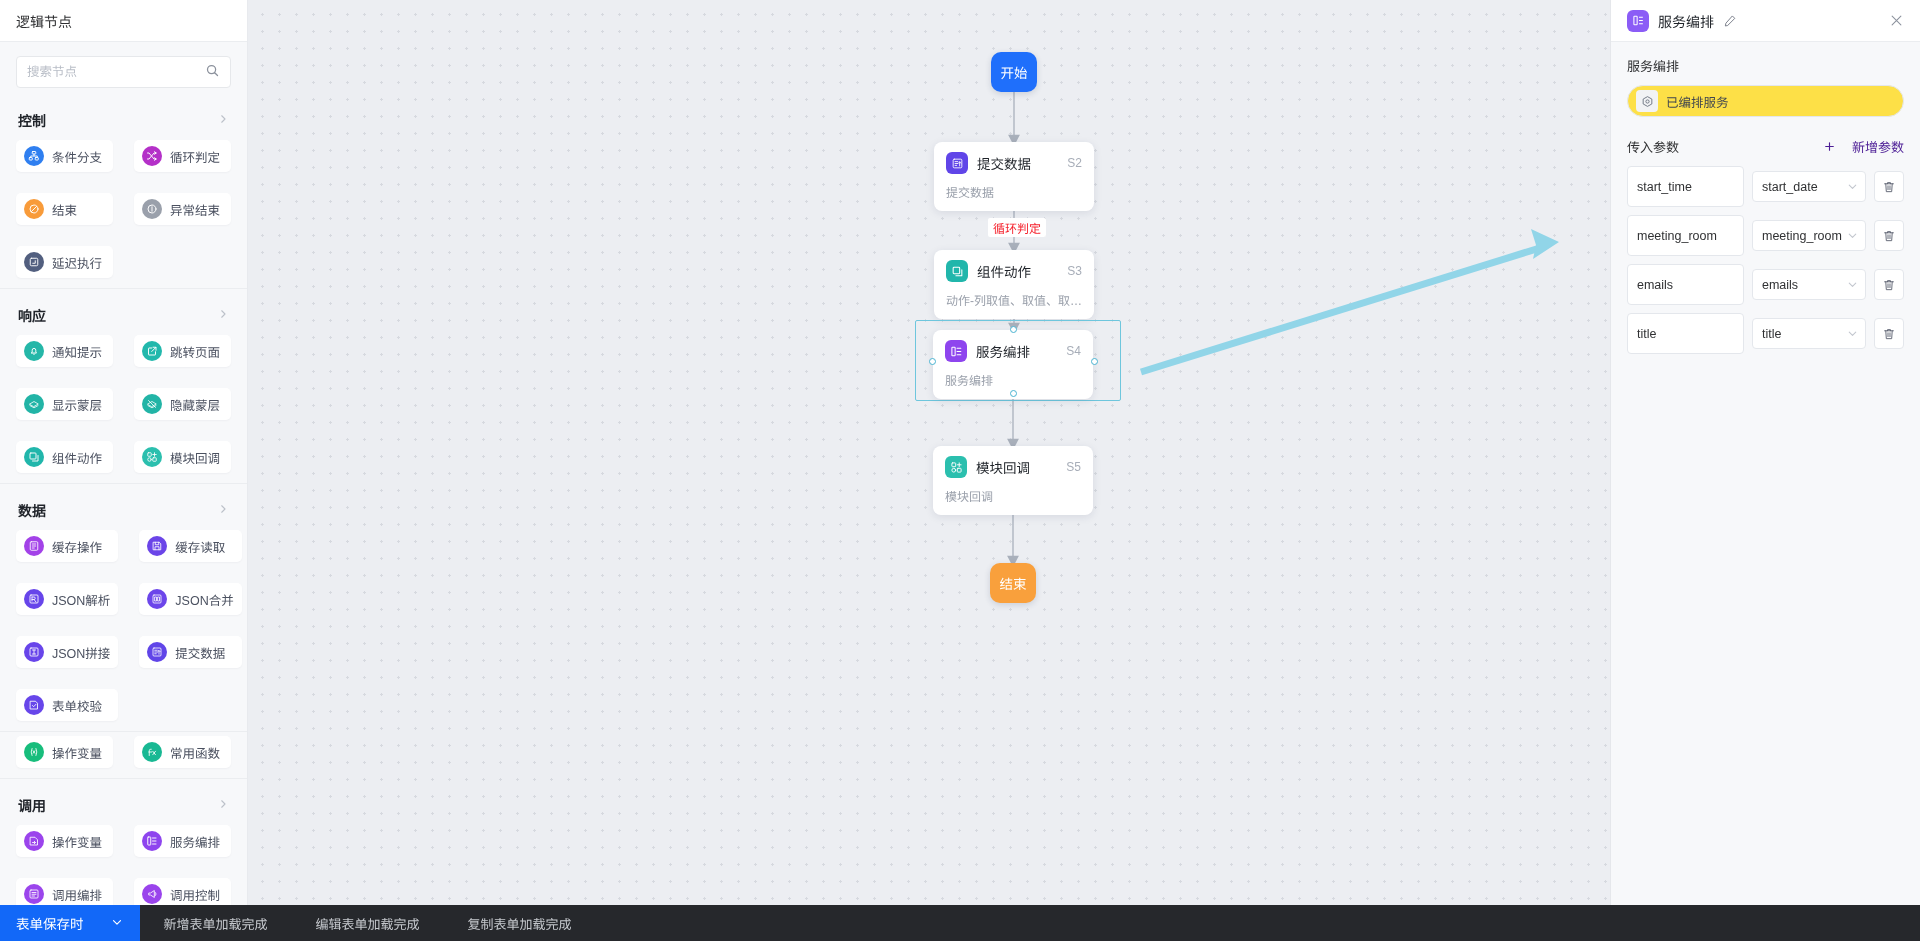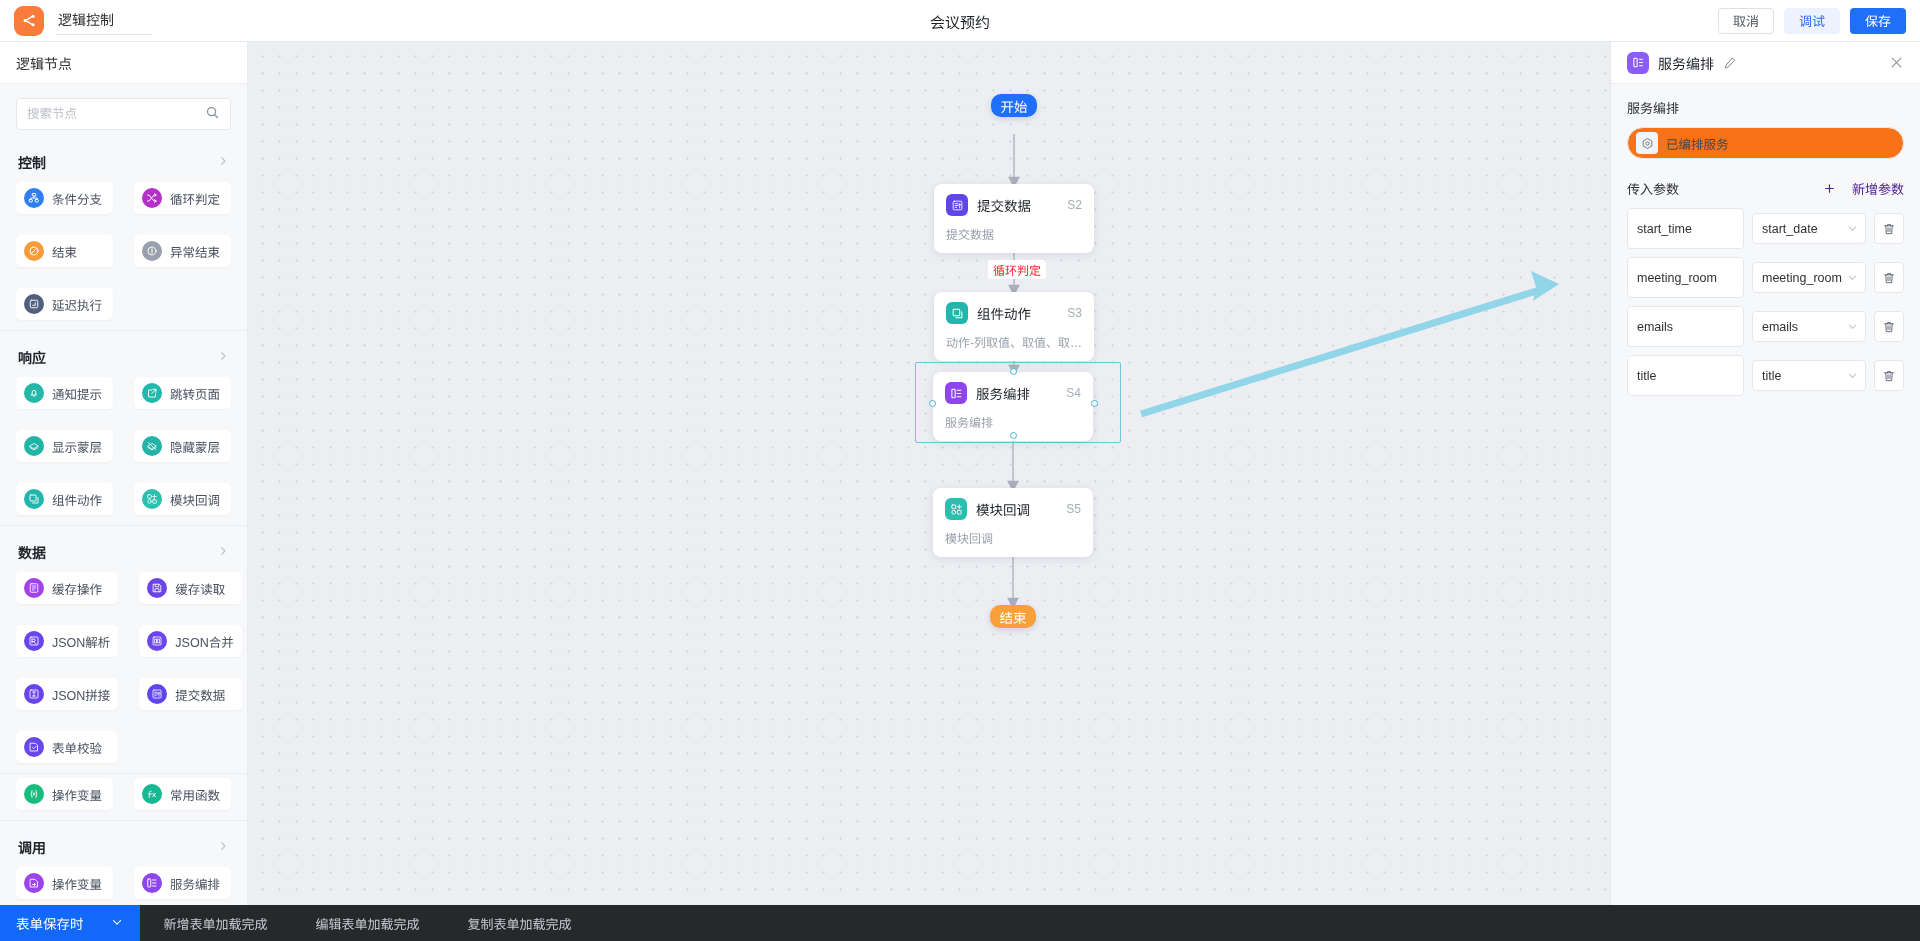--- a/index.html
+++ b/index.html
@@ -86,21 +86,21 @@
   .canvas {
     position:absolute; inset:0;
     background-color:#eceef2;
     background-image:radial-gradient(#d6d9df 1.1px, transparent 1.2px);
     background-size:17px 17px; background-position:6px 6px;
   }
   .flow { position:absolute; inset:0; }
   .flow svg.links { position:absolute; inset:0; width:100%; height:100%; overflow:visible; }
 
   .term {
-    position:absolute; width:46px; height:23px; border-radius:10px; color:#fff;
+    position:absolute; width:46px; height:40px; border-radius:10px; color:#fff;
     display:flex; align-items:center; justify-content:center; font-size:13.5px;
     box-shadow:0 2px 6px rgba(30,50,90,.16);
   }
   .term.start { background:#1f6ffb; }
   .term.end { background:#f9a03c; }
 
   .node {
     position:absolute; width:160px; background:#fff; border-radius:8px;
     box-shadow:0 2px 9px rgba(25,40,80,.10); padding:10px 12px 11px; cursor:pointer;
   }
@@ -138,21 +138,21 @@
   }
   .rp-ic { width:22px; height:22px; border-radius:6px; background:#8b5cf6; color:#fff;
            display:flex; align-items:center; justify-content:center; flex:0 0 22px; }
   .rp-ic svg { width:13px; height:13px; }
   .rp-title { font-size:14px; color:#1f2329; }
   .rp-edit { color:#7b818c; cursor:pointer; display:flex; align-items:center; }
   .rp-close { margin-left:auto; color:#8d939e; cursor:pointer; display:flex; align-items:center; font-size:16px; }
   .rpanel-body { flex:1; overflow:hidden; padding:14px 16px; }
   .rp-label { font-size:13px; color:#303133; margin-bottom:10px; }
   .rp-field {
-    height:32px; background:#f97316; border:1px solid #e4e7ec; border-radius:16px;
+    height:32px; background:#fde047; border:1px solid #e4e7ec; border-radius:16px;
     display:flex; align-items:center; gap:8px; padding:0 8px; cursor:pointer;
   }
   .rp-field-ic {
     width:22px; height:22px; border-radius:4px; background:#f2f3f5; color:#6b7280;
     display:flex; align-items:center; justify-content:center; flex:0 0 22px;
   }
   .rp-field-ic svg { width:13px; height:13px; }
   .rp-field-text { font-size:12.5px; color:#41464f; }
 
   .rp-sec-head {
@@ -189,40 +189,20 @@
   }
   .bb-tab {
     display:flex; align-items:center; padding:0 24px; color:#c6c9ce; font-size:13px; cursor:pointer;
   }
 </style>
 </head>
 <body>
 
 <div class="app">
 
-  <div class="topbar">
-    <div class="brand">
-      <div class="brand-logo">
-        <svg viewBox="0 0 24 24" width="17" height="17" fill="none" stroke="currentColor" stroke-width="2.1" stroke-linecap="round">
-          <circle cx="17" cy="6" r="2.2" fill="currentColor" stroke="none"></circle>
-          <circle cx="17" cy="18" r="2.2" fill="currentColor" stroke="none"></circle>
-          <circle cx="6" cy="12" r="2.4" fill="currentColor" stroke="none"></circle>
-          <path d="M8 11 L15 7"></path>
-            <path d="M8 13 L15 17"></path>
-        </svg>
-      </div>
-      <div class="brand-name">逻辑控制</div>
-    </div>
-    <div class="doc-title">会议预约</div>
-    <div class="topbar-actions">
-      <div class="btn btn-default">取消</div>
-      <div class="btn btn-ghost">调试</div>
-      <div class="btn btn-primary">保存</div>
-    </div>
-  </div>
 
   <div class="body-row">
 
     <div class="sidebar">
       <div class="sidebar-head">逻辑节点</div>
       <div class="sidebar-scroll">
         <div class="search-wrap">
           <div class="search-box">
             <input type="text" placeholder="搜索节点" style="">
             <span>

